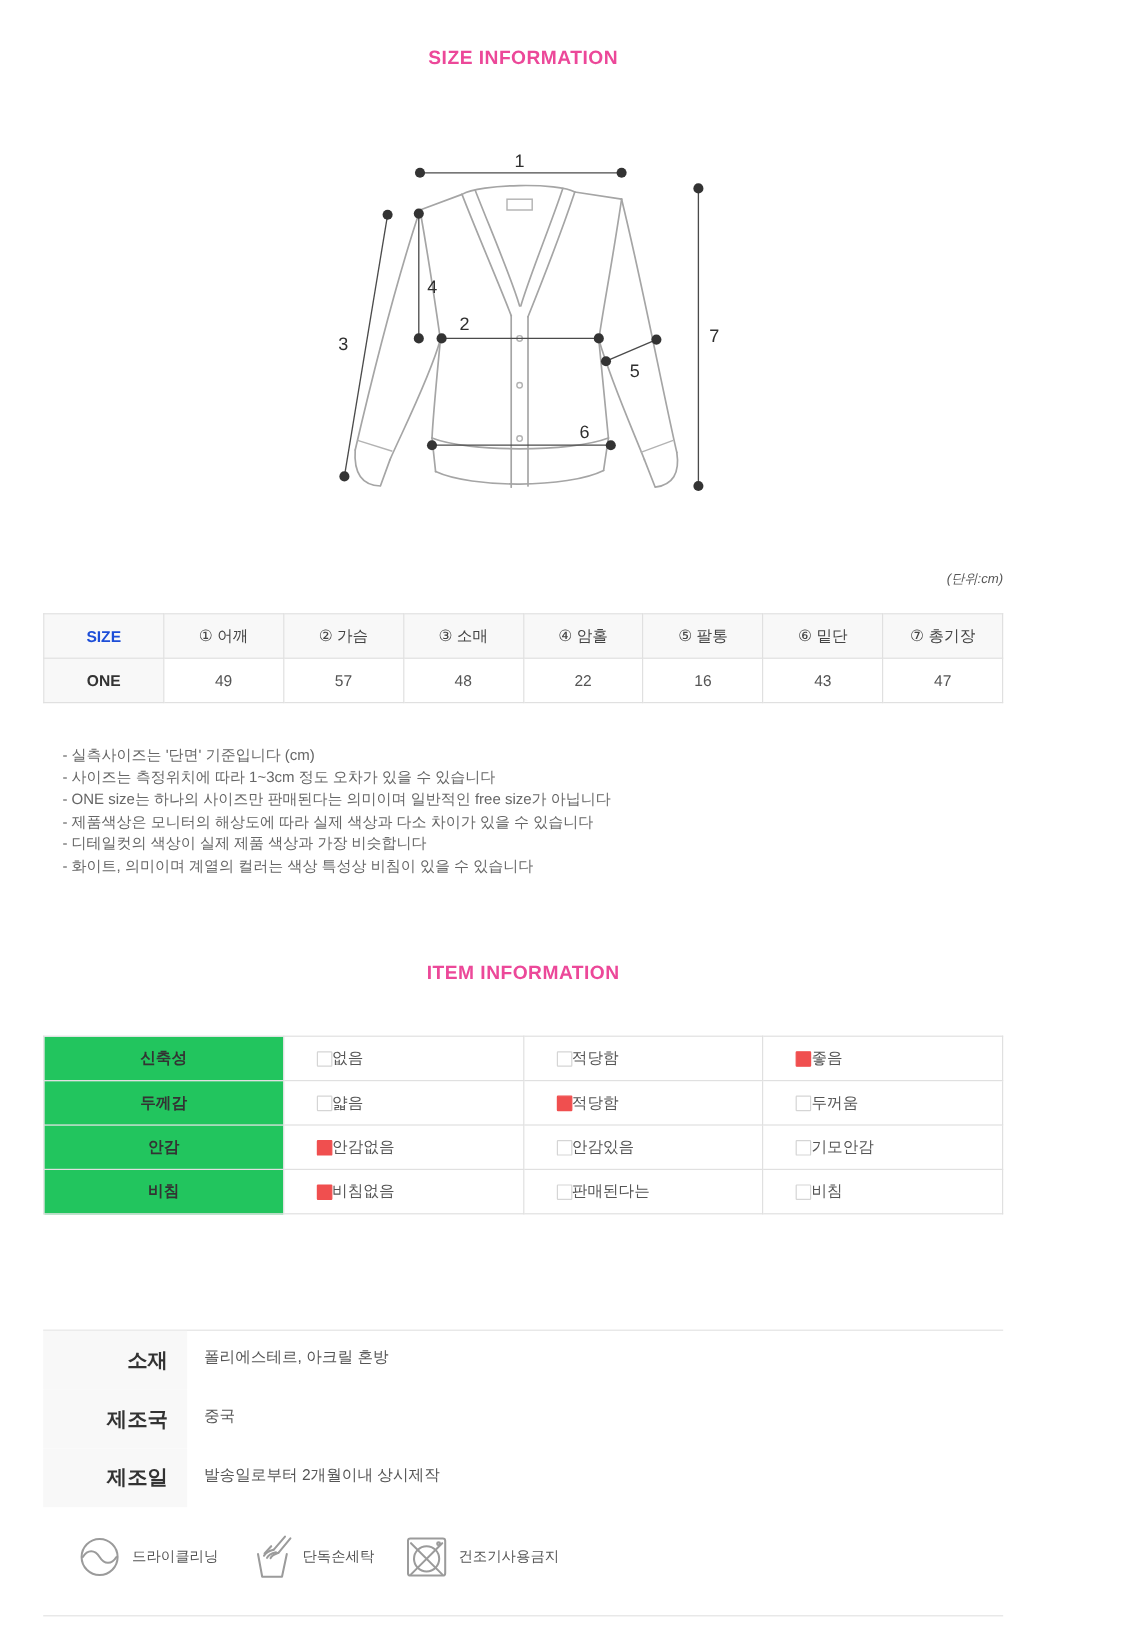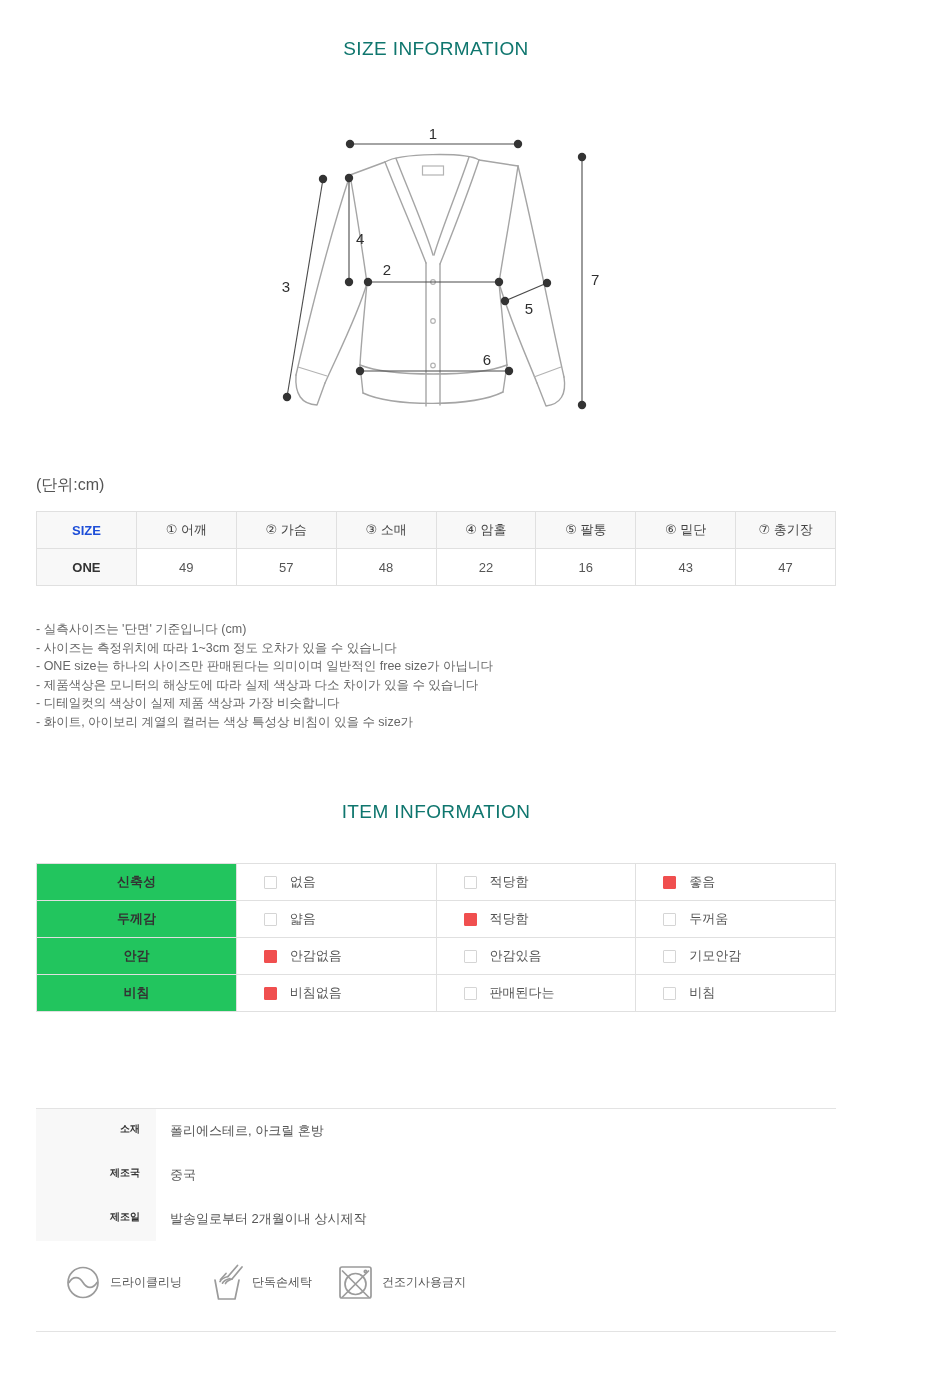--- a/index.html
+++ b/index.html
@@ -9,80 +9,80 @@
     background: #ffffff;
     font-family: "Liberation Sans", "DejaVu Sans", sans-serif;
     overflow: hidden;
     position: relative;
   }
   .content { width: 800px; margin-left: 36px; }
 
   
   .section-title {
     margin: 0; text-align: center;
-    font-size: 19px; font-weight: 400; letter-spacing: .4px;
-    color: #0f766e; line-height: 22px;
+    font-size: 16px; font-weight: 700; letter-spacing: .4px;
+    color: #ec4899; line-height: 22px;
   }
   .size-title { padding-top: 38px; }
   .item-title { margin-top: 70px; }
 
   
   .diagram { margin-top: 55px; height: 330px; }
   .diagram svg { display: block; margin-left: 194px; }
   .garment { stroke:#a5a5a5; stroke-width:1.4; fill:none; stroke-linejoin:round; stroke-linecap:round; }
   .garment-light { stroke:#b3b3b3; stroke-width:1.2; fill:none; }
   .m-line { stroke:#4a4a4a; stroke-width:1.1; }
   .m-dot  { fill:#333; }
   .m-num  { fill:#2f2f2f; font-size:15px; font-family:"Liberation Sans","DejaVu Sans",sans-serif; }
 
   
-  .unit-label { margin-top: 30px; height: 16px; text-align: left; font-size: 16px; color:#555; }
+  .unit-label { margin-top: 30px; height: 16px; text-align: right; font-size: 11px; color:#555;font-style:italic; }
 
   
   table.size-table {
     margin-top: 20px; width: 800px;
     border-collapse: collapse; table-layout: fixed;
   }
   .size-table th, .size-table td {
     border: 1px solid #e0e0e0; height: 37px;
     text-align: center; font-size: 13px; color:#555; font-weight: 400;
   }
   .size-table th { background:#f8f8f8; color:#444; }
   .size-table th.first { font-weight: 700; color:#1d4ed8; }
   .size-table td.rowlabel { background:#f8f8f8; font-weight:700; color:#333; }
 
   
   .notes { margin: 34px 0 0; padding: 0; list-style: none; font-size: 12.5px; color:#666; }
-  .notes li { line-height: 18.5px; white-space: nowrap; }
+  .notes li { line-height: 18.5px; white-space: nowrap; margin-left: 16px; }
 
   
   table.item-table {
     margin-top: 40px; width: 800px;
     border-collapse: collapse; table-layout: fixed;
   }
   .item-table td { border: 1px solid #e0e0e0; height: 37px; font-size: 13px; color:#555; }
   .item-table td.label { background:#22c55e; text-align:center; font-weight:700; color:#333; }
   .item-table td.opt { padding-left: 27px; }
-  .opt-inner { display:flex; align-items:center; gap:13px; }
+  .opt-inner { display:flex; align-items:center; }
   .cb {
     width: 13px; height: 13px; flex:none;
     background:#fff; border:1px solid #d5d5d5; border-radius:1px;
   }
   .cb[data-checked="true"] { background:#f04f4f; border-color:#f04f4f; }
 
   
   .detail {
     margin-top: 96px; width: 800px;
     border-top: 1px solid #e3e3e3; border-bottom: 1px solid #e3e3e3;
   }
   .detail-row { display: flex; }
   .detail-label {
     flex: none; width: 120px; background: #f8f8f8;
     text-align: right; padding: 13px 16px 13px 0;
-    font-size: 10px; font-weight: 700; color: #333;
+    font-size: 17px; font-weight: 700; color: #333;
   }
   .detail-value { padding: 13px 0 13px 14px; font-size: 13px; color:#555; }
   .wash-value { padding: 22px 0 30px 14px; }
   .wash-icons { display: flex; gap: 24px; margin-left: 14px; }
   .wash-item { display: flex; flex-direction: row; align-items: center; gap: 8px; }
   .wash-item svg { width: 38px; height: 38px; display:block; }
   .wash-label { font-size: 12px; color:#555; white-space: nowrap; }
   .wicon { stroke:#9b9b9b; stroke-width:1.7; fill:none; stroke-linecap:round; stroke-linejoin:round; }
 </style>
 </head>
@@ -199,21 +199,21 @@
       </tr>
     </tbody>
   </table>
 
   <ul class="notes">
     <li>- 실측사이즈는 '단면' 기준입니다 (cm)</li>
     <li>- 사이즈는 측정위치에 따라 1~3cm 정도 오차가 있을 수 있습니다</li>
     <li>- ONE size는 하나의 사이즈만 판매된다는 의미이며 일반적인 free size가 아닙니다</li>
     <li>- 제품색상은 모니터의 해상도에 따라 실제 색상과 다소 차이가 있을 수 있습니다</li>
     <li>- 디테일컷의 색상이 실제 제품 색상과 가장 비슷합니다</li>
-    <li>- 화이트, 아이보리 계열의 컬러는 색상 특성상 비침이 있을 수 size가</li>
+    <li>- 화이트, 의미이며 계열의 컬러는 색상 특성상 비침이 있을 수 있습니다</li>
   </ul>
 
   <h2 class="section-title item-title">ITEM INFORMATION</h2>
 
   <table class="item-table">
     <tbody>
       <tr>
         <td class="label">신축성</td>
         <td class="opt">
           <span class="opt-inner">

